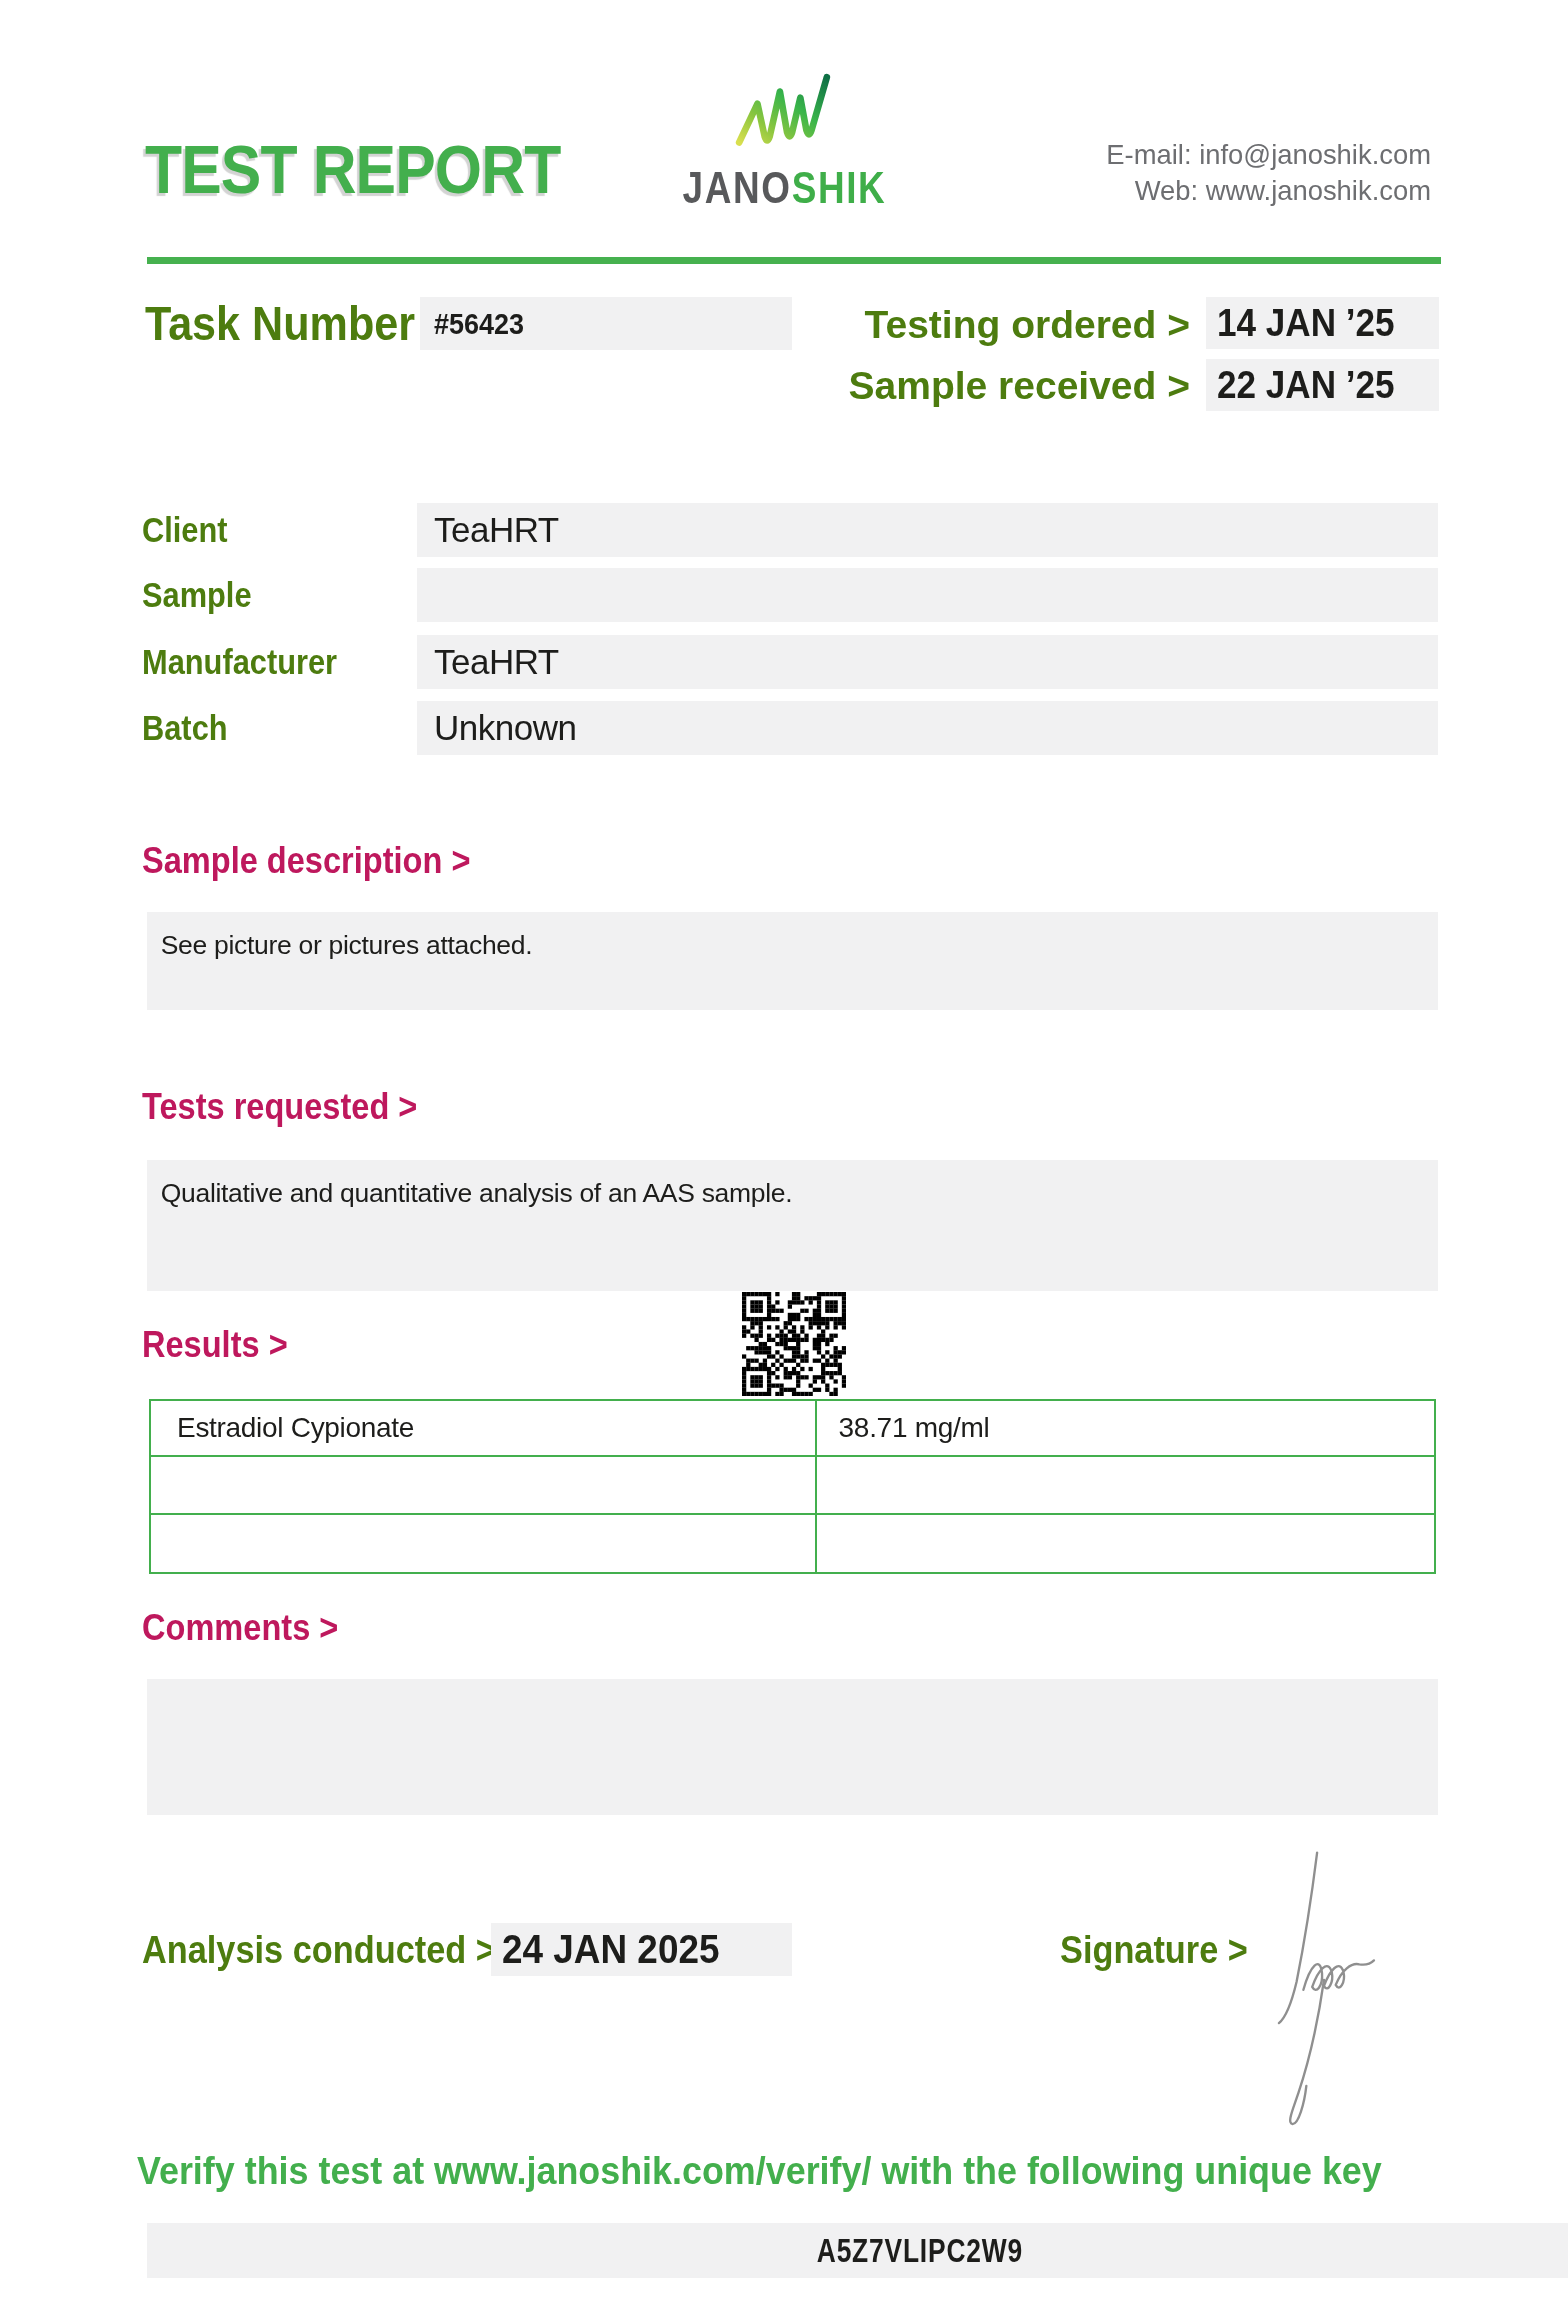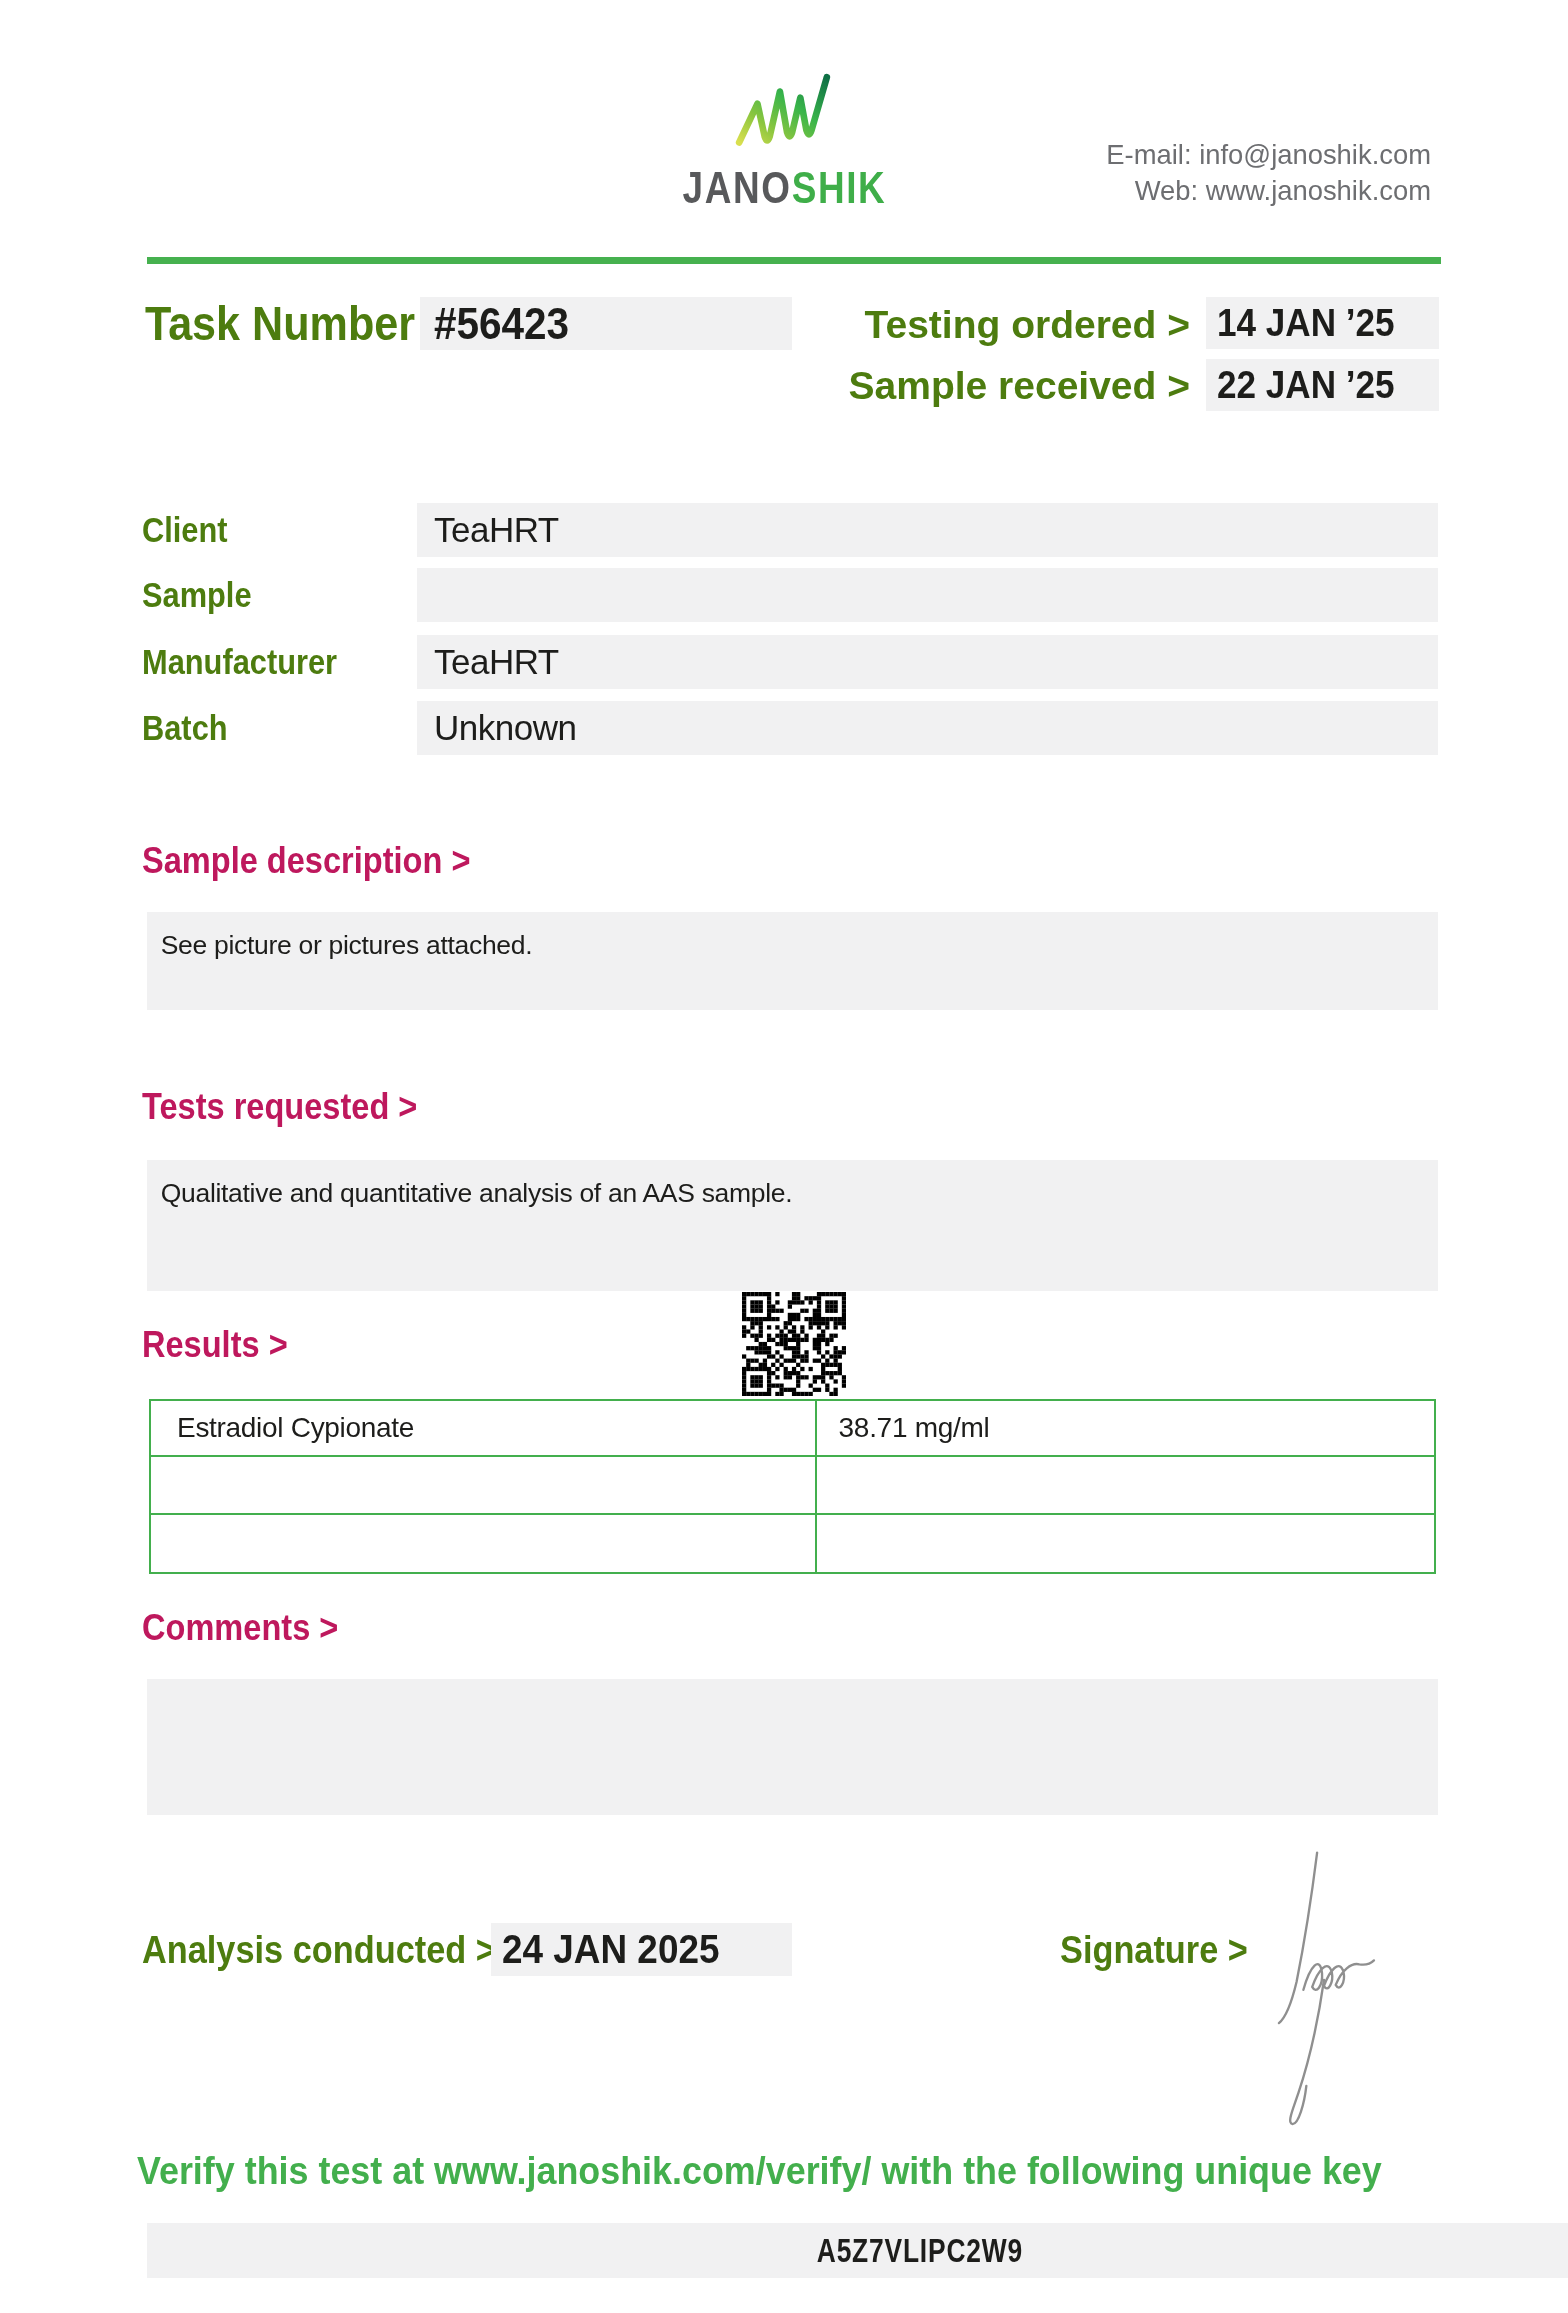--- a/index.html
+++ b/index.html
@@ -34,21 +34,21 @@
     right:137px;top:137px;text-align:right;
     font-size:27.4px;line-height:1.32;color:#6d6e71;white-space:nowrap;
   }
   .rule{left:147px;top:257px;width:1294px;height:6.9px;background:#46b14f;}
 
   .lbl{font-weight:bold;color:#4d7c0f;white-space:nowrap;}
   .gbox{background:#f1f1f2;}
 
   .task-label{left:145px;top:296px;font-size:49px;line-height:55px;}
   .task-box{left:420px;top:297px;width:372px;height:53px;}
-  .task-num{left:434px;top:297px;font-size:45px;font-weight:bold;line-height:53px;}
+  .task-num{left:434px;top:297px;font-size:30px;font-weight:bold;line-height:53px;}
   .date-lbl1{left:818px;top:299px;width:372px;text-align:right;font-size:39px;line-height:51px;}
   .date-box1{left:1206px;top:297px;width:233px;height:52px;}
   .date-txt1{left:1217px;top:297px;font-size:39px;font-weight:bold;line-height:52px;}
   .date-lbl2{left:818px;top:360px;width:372px;text-align:right;font-size:39px;line-height:51px;}
   .date-box2{left:1206px;top:359px;width:233px;height:52px;}
   .date-txt2{left:1217px;top:359px;font-size:39px;font-weight:bold;line-height:52px;}
 
   .info-label{left:142px;font-size:35px;line-height:54px;}
   .info-box{left:417px;width:1021px;height:54px;}
   .info-val{left:434px;font-size:35px;line-height:54px;letter-spacing:-0.5px;white-space:nowrap;}
@@ -83,20 +83,23 @@
     transform:scaleX(.8);transform-origin:50% 50%;display:inline-block;
   }
   .qr{left:742px;top:1292px;width:104px;height:104px;}
   .sig{left:1264px;top:1833px;}
 </style>
 </head>
 <body>
 
 <div class="page">
 
+  <div class="abs title">
+    <span class="cnd">TEST REPORT</span>
+  </div>
 
   <div class="abs logo-icon">
     <svg width="102" height="90" viewBox="0 0 100 88" aria-hidden="true">
       <defs>
         <linearGradient id="lg" x1="0" y1="1" x2="1" y2="0">
           <stop offset="0" stop-color="#d9df4e"></stop>
           <stop offset="0.28" stop-color="#8cc63f"></stop>
           <stop offset="0.6" stop-color="#39b54a"></stop>
           <stop offset="1" stop-color="#0e6f45"></stop>
         </linearGradient>

